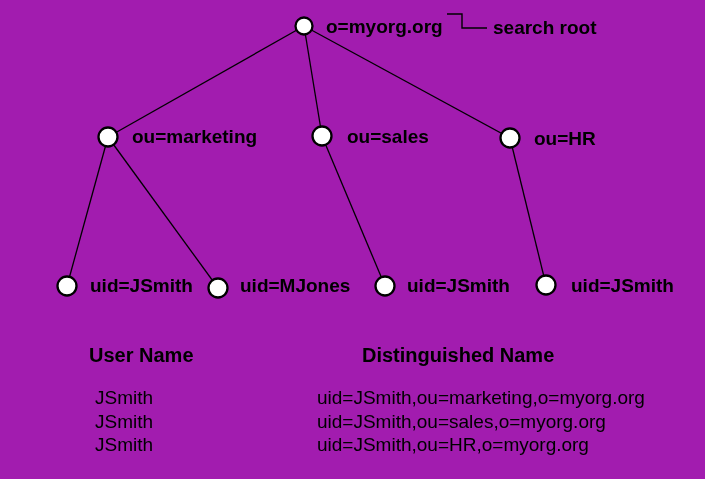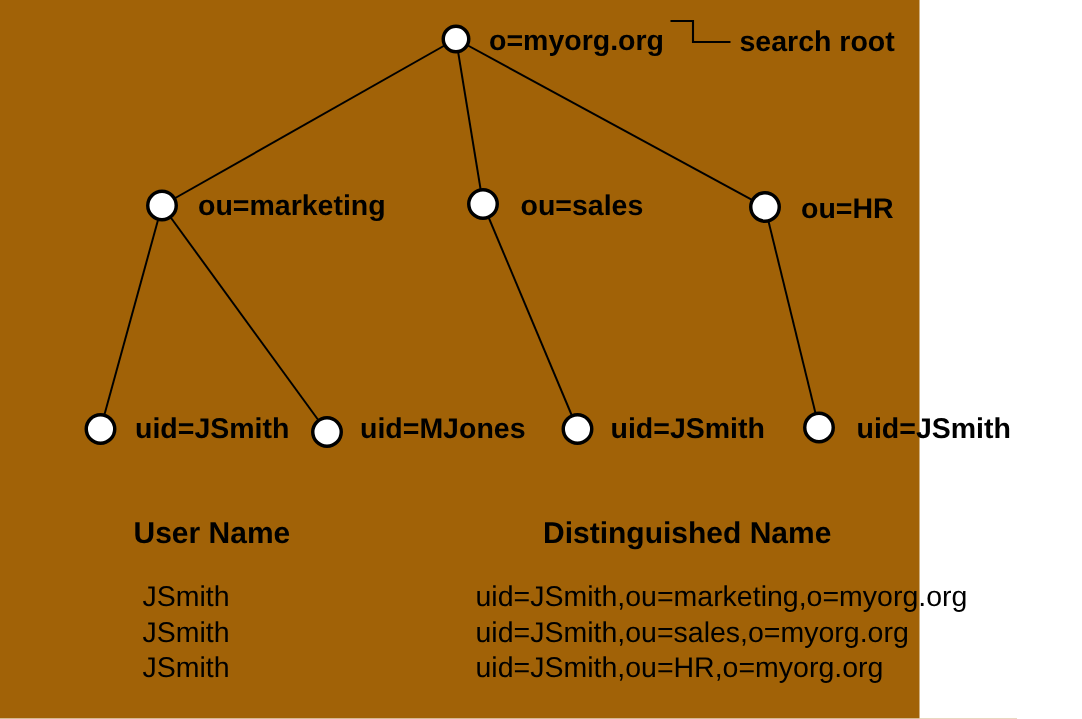--- a/index.html
+++ b/index.html
@@ -6,23 +6,23 @@
     margin: 0;
     padding: 0;
     background: #ffffff;
     width: 721px;
     height: 479px;
     overflow: hidden;
     font-family: "Liberation Sans", sans-serif;
   }
   .stage {
     position: relative;
-    width: 613px;
+    width: 705px;
     height: 479px;
-    background: #a16207;
+    background: #a21caf;
   }
   svg text {
     fill: #000000;
   }
   .node-label {
     font-family: "Liberation Sans", sans-serif;
     font-size: 19px;
     font-weight: bold;
   }
   .annot-label {

